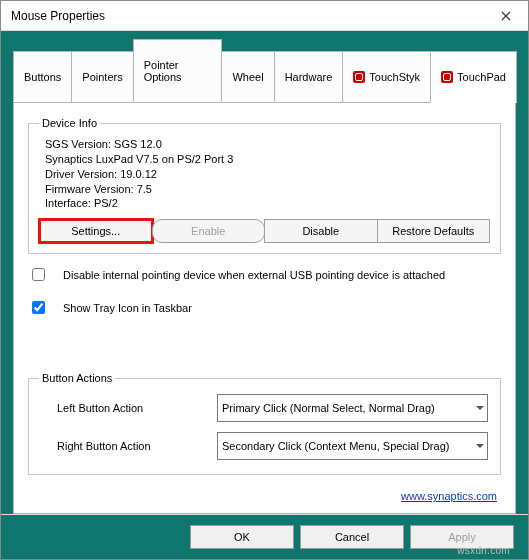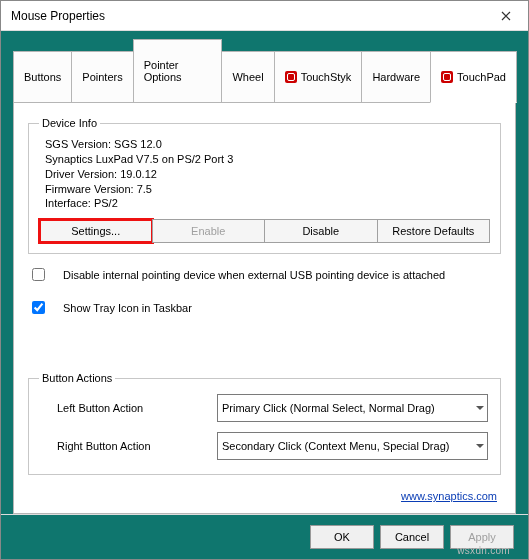--- a/index.html
+++ b/index.html
@@ -46,21 +46,21 @@
     border: 1px solid #c7c7c7; padding: 6px 10px 10px 10px; margin: 0;
   }
   legend { font-size: 11px; padding: 0 3px; }
   .devinfo-lines { font-size: 11px; line-height: 1.35; padding: 2px 0 2px 6px; }
   .btnrow { display: flex; margin-top: 6px; }
   .btnrow button {
     flex: 1; height: 24px; font-size: 11px; background: #f5f5f5;
     border: 1px solid #a0a0a0; margin-left: -1px; cursor: default;
   }
   .btnrow button:first-child { margin-left: 0; }
-  .btnrow button:disabled { color: #a0a0a0; }
+  .btnrow button:disabled { color: #a0a0a0; border-radius: 10px; }
   .highlight { outline: 3px solid #e11; outline-offset: -2px; }
   .checkrow { display: flex; align-items: center; gap: 18px; font-size: 11px; margin: 6px 4px; }
   .checkrow input { width: 13px; height: 13px; margin: 0; }
   .spacer { flex: 1; }
   .actions-grid { display: grid; grid-template-columns: 150px 1fr; gap: 10px 10px; align-items: center; padding: 4px 2px; margin-left: 16px; }
   .actions-grid label { font-size: 11px; }
   .select {
     width: 100%; height: 28px; font-size: 11px; border: 1px solid #7a7a7a; background: #fff;
     padding: 0 18px 0 4px; appearance: none; position: relative;
   }
@@ -69,21 +69,21 @@
     content: ""; position: absolute; right: 4px; top: 50%; width: 0; height: 0;
     border-left: 4px solid transparent; border-right: 4px solid transparent; border-top: 4px solid #555;
     transform: translateY(-50%); pointer-events: none;
   }
   .linkrow { text-align: right; padding: 6px 4px 0 4px; }
   .linkrow a { color: #0a3db5; font-size: 11px; text-decoration: underline; cursor: default; }
   .footer {
     display: flex; justify-content: flex-end; gap: 6px; padding: 10px 14px; border-top: 1px solid #ddd;
   }
   .footer button {
-    width: 64px; height: 24px; font-size: 11px; background: #f0f0f0;
+    width: 104px; height: 24px; font-size: 11px; background: #f0f0f0;
     border: 1px solid #999; cursor: default;
   }
   .footer button:disabled { color: #a0a0a0; }
   .watermark { position: absolute; right: 19px; bottom: 4px; font-size: 10px; color: #bbb; letter-spacing: .3px; }
 </style>
 </head>
 <body>
 
 <div class="window">
   <div class="titlebar">
@@ -103,25 +103,25 @@
       <div class="tab">
           <span>Pointers</span>
         </div>
       <div class="tab">
           <span>Pointer Options</span>
         </div>
       <div class="tab">
           <span>Wheel</span>
         </div>
       <div class="tab">
+          <span>Hardware</span>
+        </div>
+      <div class="tab">
           <span class="tab-icon"></span>
           <span>TouchStyk</span>
-        </div>
-      <div class="tab">
-          <span>Hardware</span>
         </div>
       <div class="tab active">
           <span class="tab-icon"></span>
           <span>TouchPad</span>
         </div>
     </div>
 
     <div class="tabpanel">
 
       <fieldset>

